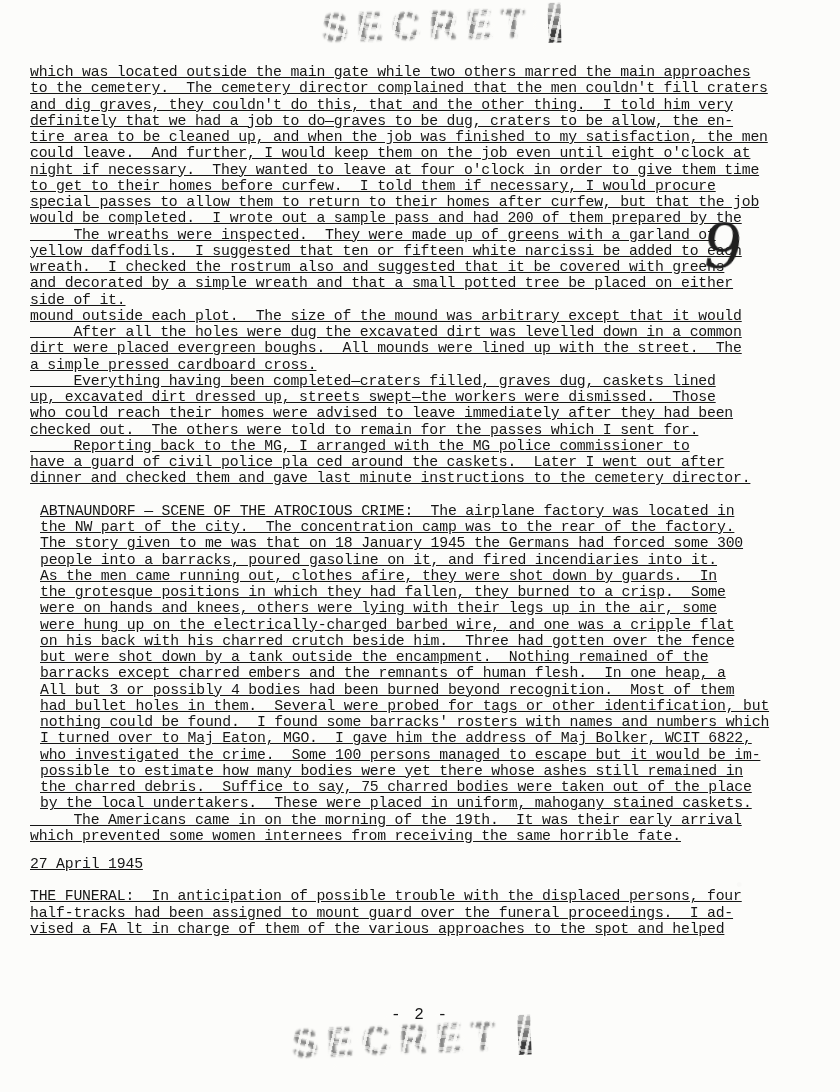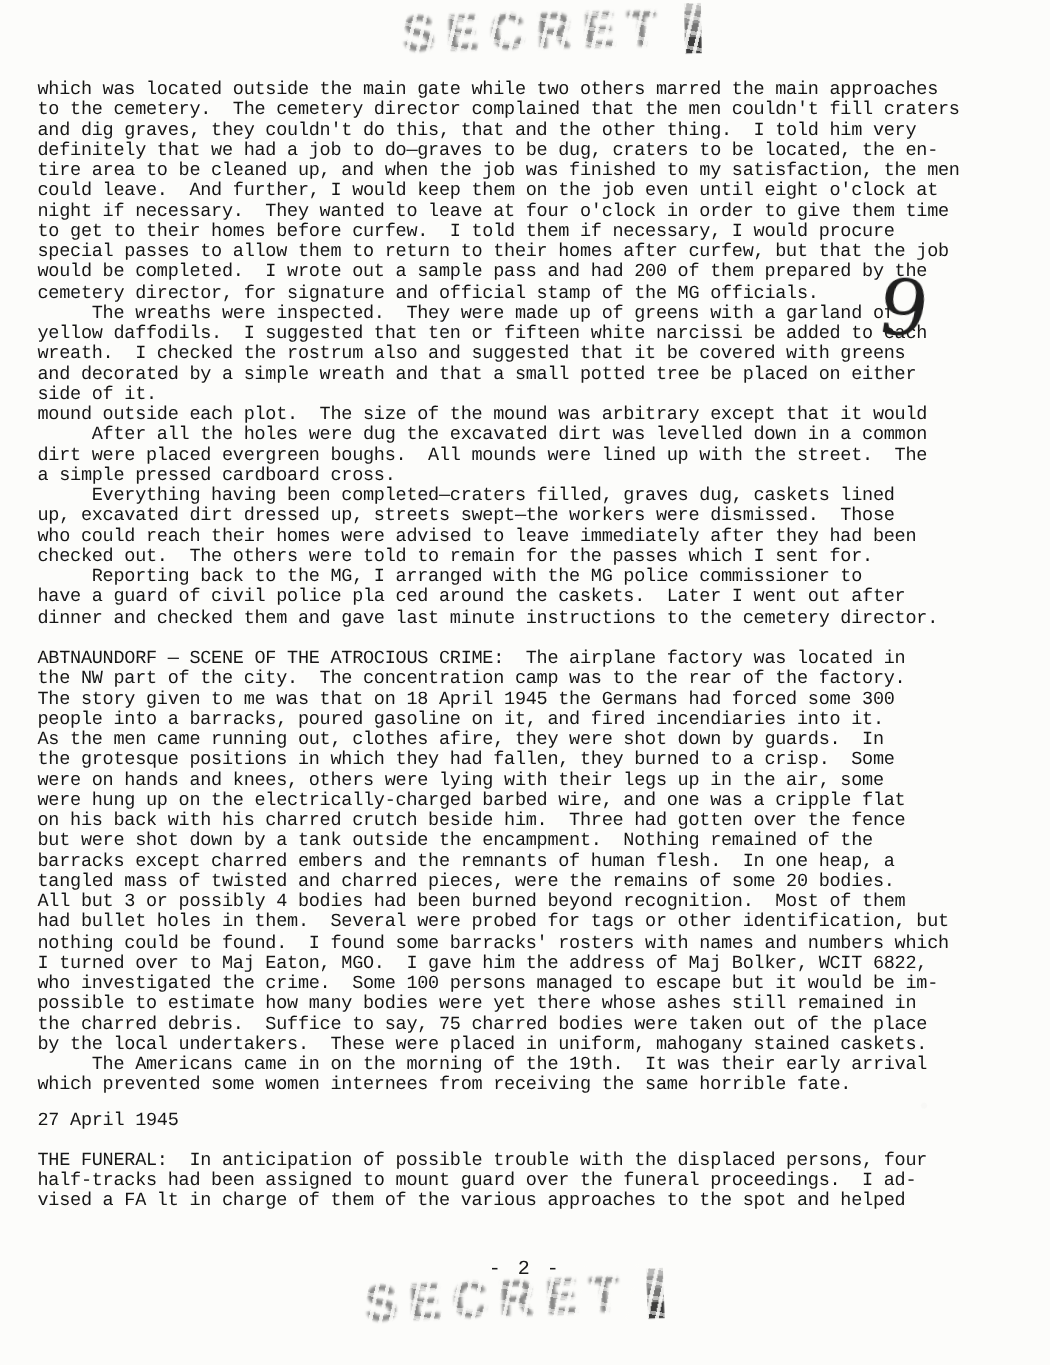--- a/index.html
+++ b/index.html
@@ -19,22 +19,22 @@
       #fcfcfa;
   }
   .doc-body{
     position:absolute;
     left:30px; top:64px; width:782px;
     color:#161616;
     font-size:14.8px;
     line-height:16.25px;
     letter-spacing:-0.2px;
   }
-  .para{margin:0;}
-  .para.gap{margin-top:16.25px;}
+  .para{margin:0;text-decoration:underline;}
+  .para.gap{margin-top:16.25px;margin-left:10px;}
   .para.center{margin-top:12px;margin-bottom:16px;}
   .line{white-space:pre; min-height:16.25px;}
   
   .stamp-wrap{position:absolute;display:flex;align-items:flex-start;}
   .stamp-wrap.top{left:322px; top:4px; transform:rotate(-1.2deg);}
   .stamp-wrap.bottom{left:292px; top:1018px; transform:rotate(-2.2deg);}
   .stamp-text{
     font-family:"Liberation Sans", sans-serif;
     font-weight:800;
     font-size:39px;
@@ -90,28 +90,27 @@
     <span class="stamp-text">SECRET</span>
     <span class="stamp-bar"></span>
     <span class="wear"></span>
   </div>
 
   <div class="doc-body">
       <div class="para">
         <div class="line">which was located outside the main gate while two others marred the main approaches</div>
         <div class="line">to the cemetery.  The cemetery director complained that the men couldn't fill craters</div>
         <div class="line">and dig graves, they couldn't do this, that and the other thing.  I told him very</div>
-        <div class="line">definitely that we had a job to do—graves to be dug, craters to be located, the en-</div>
+        <div class="line">definitely that we had a job to do—graves to be dug, craters to be allow, the en-</div>
         <div class="line">tire area to be cleaned up, and when the job was finished to my satisfaction, the men</div>
         <div class="line">could leave.  And further, I would keep them on the job even until eight o'clock at</div>
         <div class="line">night if necessary.  They wanted to leave at four o'clock in order to give them time</div>
         <div class="line">to get to their homes before curfew.  I told them if necessary, I would procure</div>
         <div class="line">special passes to allow them to return to their homes after curfew, but that the job</div>
         <div class="line">would be completed.  I wrote out a sample pass and had 200 of them prepared by the</div>
-        <div class="line">cemetery director, for signature and official stamp of the MG officials.</div>
       </div>
       <div class="para">
         <div class="line">     The wreaths were inspected.  They were made up of greens with a garland of</div>
         <div class="line">yellow daffodils.  I suggested that ten or fifteen white narcissi be added to each</div>
         <div class="line">wreath.  I checked the rostrum also and suggested that it be covered with greens</div>
         <div class="line">and decorated by a simple wreath and that a small potted tree be placed on either</div>
         <div class="line">side of it.</div>
       </div>
       <div class="para">
         <div class="line">mound outside each plot.  The size of the mound was arbitrary except that it would</div>
@@ -126,30 +125,29 @@
         <div class="line">checked out.  The others were told to remain for the passes which I sent for.</div>
       </div>
       <div class="para">
         <div class="line">     Reporting back to the MG, I arranged with the MG police commissioner to</div>
         <div class="line">have a guard of civil police pla ced around the caskets.  Later I went out after</div>
         <div class="line">dinner and checked them and gave last minute instructions to the cemetery director.</div>
       </div>
       <div class="para gap">
         <div class="line">ABTNAUNDORF — SCENE OF THE ATROCIOUS CRIME:  The airplane factory was located in</div>
         <div class="line">the NW part of the city.  The concentration camp was to the rear of the factory.</div>
-        <div class="line">The story given to me was that on 18 April 1945 the Germans had forced some 300</div>
+        <div class="line">The story given to me was that on 18 January 1945 the Germans had forced some 300</div>
         <div class="line">people into a barracks, poured gasoline on it, and fired incendiaries into it.</div>
         <div class="line">As the men came running out, clothes afire, they were shot down by guards.  In</div>
         <div class="line">the grotesque positions in which they had fallen, they burned to a crisp.  Some</div>
         <div class="line">were on hands and knees, others were lying with their legs up in the air, some</div>
         <div class="line">were hung up on the electrically-charged barbed wire, and one was a cripple flat</div>
         <div class="line">on his back with his charred crutch beside him.  Three had gotten over the fence</div>
         <div class="line">but were shot down by a tank outside the encampment.  Nothing remained of the</div>
         <div class="line">barracks except charred embers and the remnants of human flesh.  In one heap, a</div>
-        <div class="line">tangled mass of twisted and charred pieces, were the remains of some 20 bodies.</div>
         <div class="line">All but 3 or possibly 4 bodies had been burned beyond recognition.  Most of them</div>
         <div class="line">had bullet holes in them.  Several were probed for tags or other identification, but</div>
         <div class="line">nothing could be found.  I found some barracks' rosters with names and numbers which</div>
         <div class="line">I turned over to Maj Eaton, MGO.  I gave him the address of Maj Bolker, WCIT 6822,</div>
         <div class="line">who investigated the crime.  Some 100 persons managed to escape but it would be im-</div>
         <div class="line">possible to estimate how many bodies were yet there whose ashes still remained in</div>
         <div class="line">the charred debris.  Suffice to say, 75 charred bodies were taken out of the place</div>
         <div class="line">by the local undertakers.  These were placed in uniform, mahogany stained caskets.</div>
       </div>
       <div class="para">

